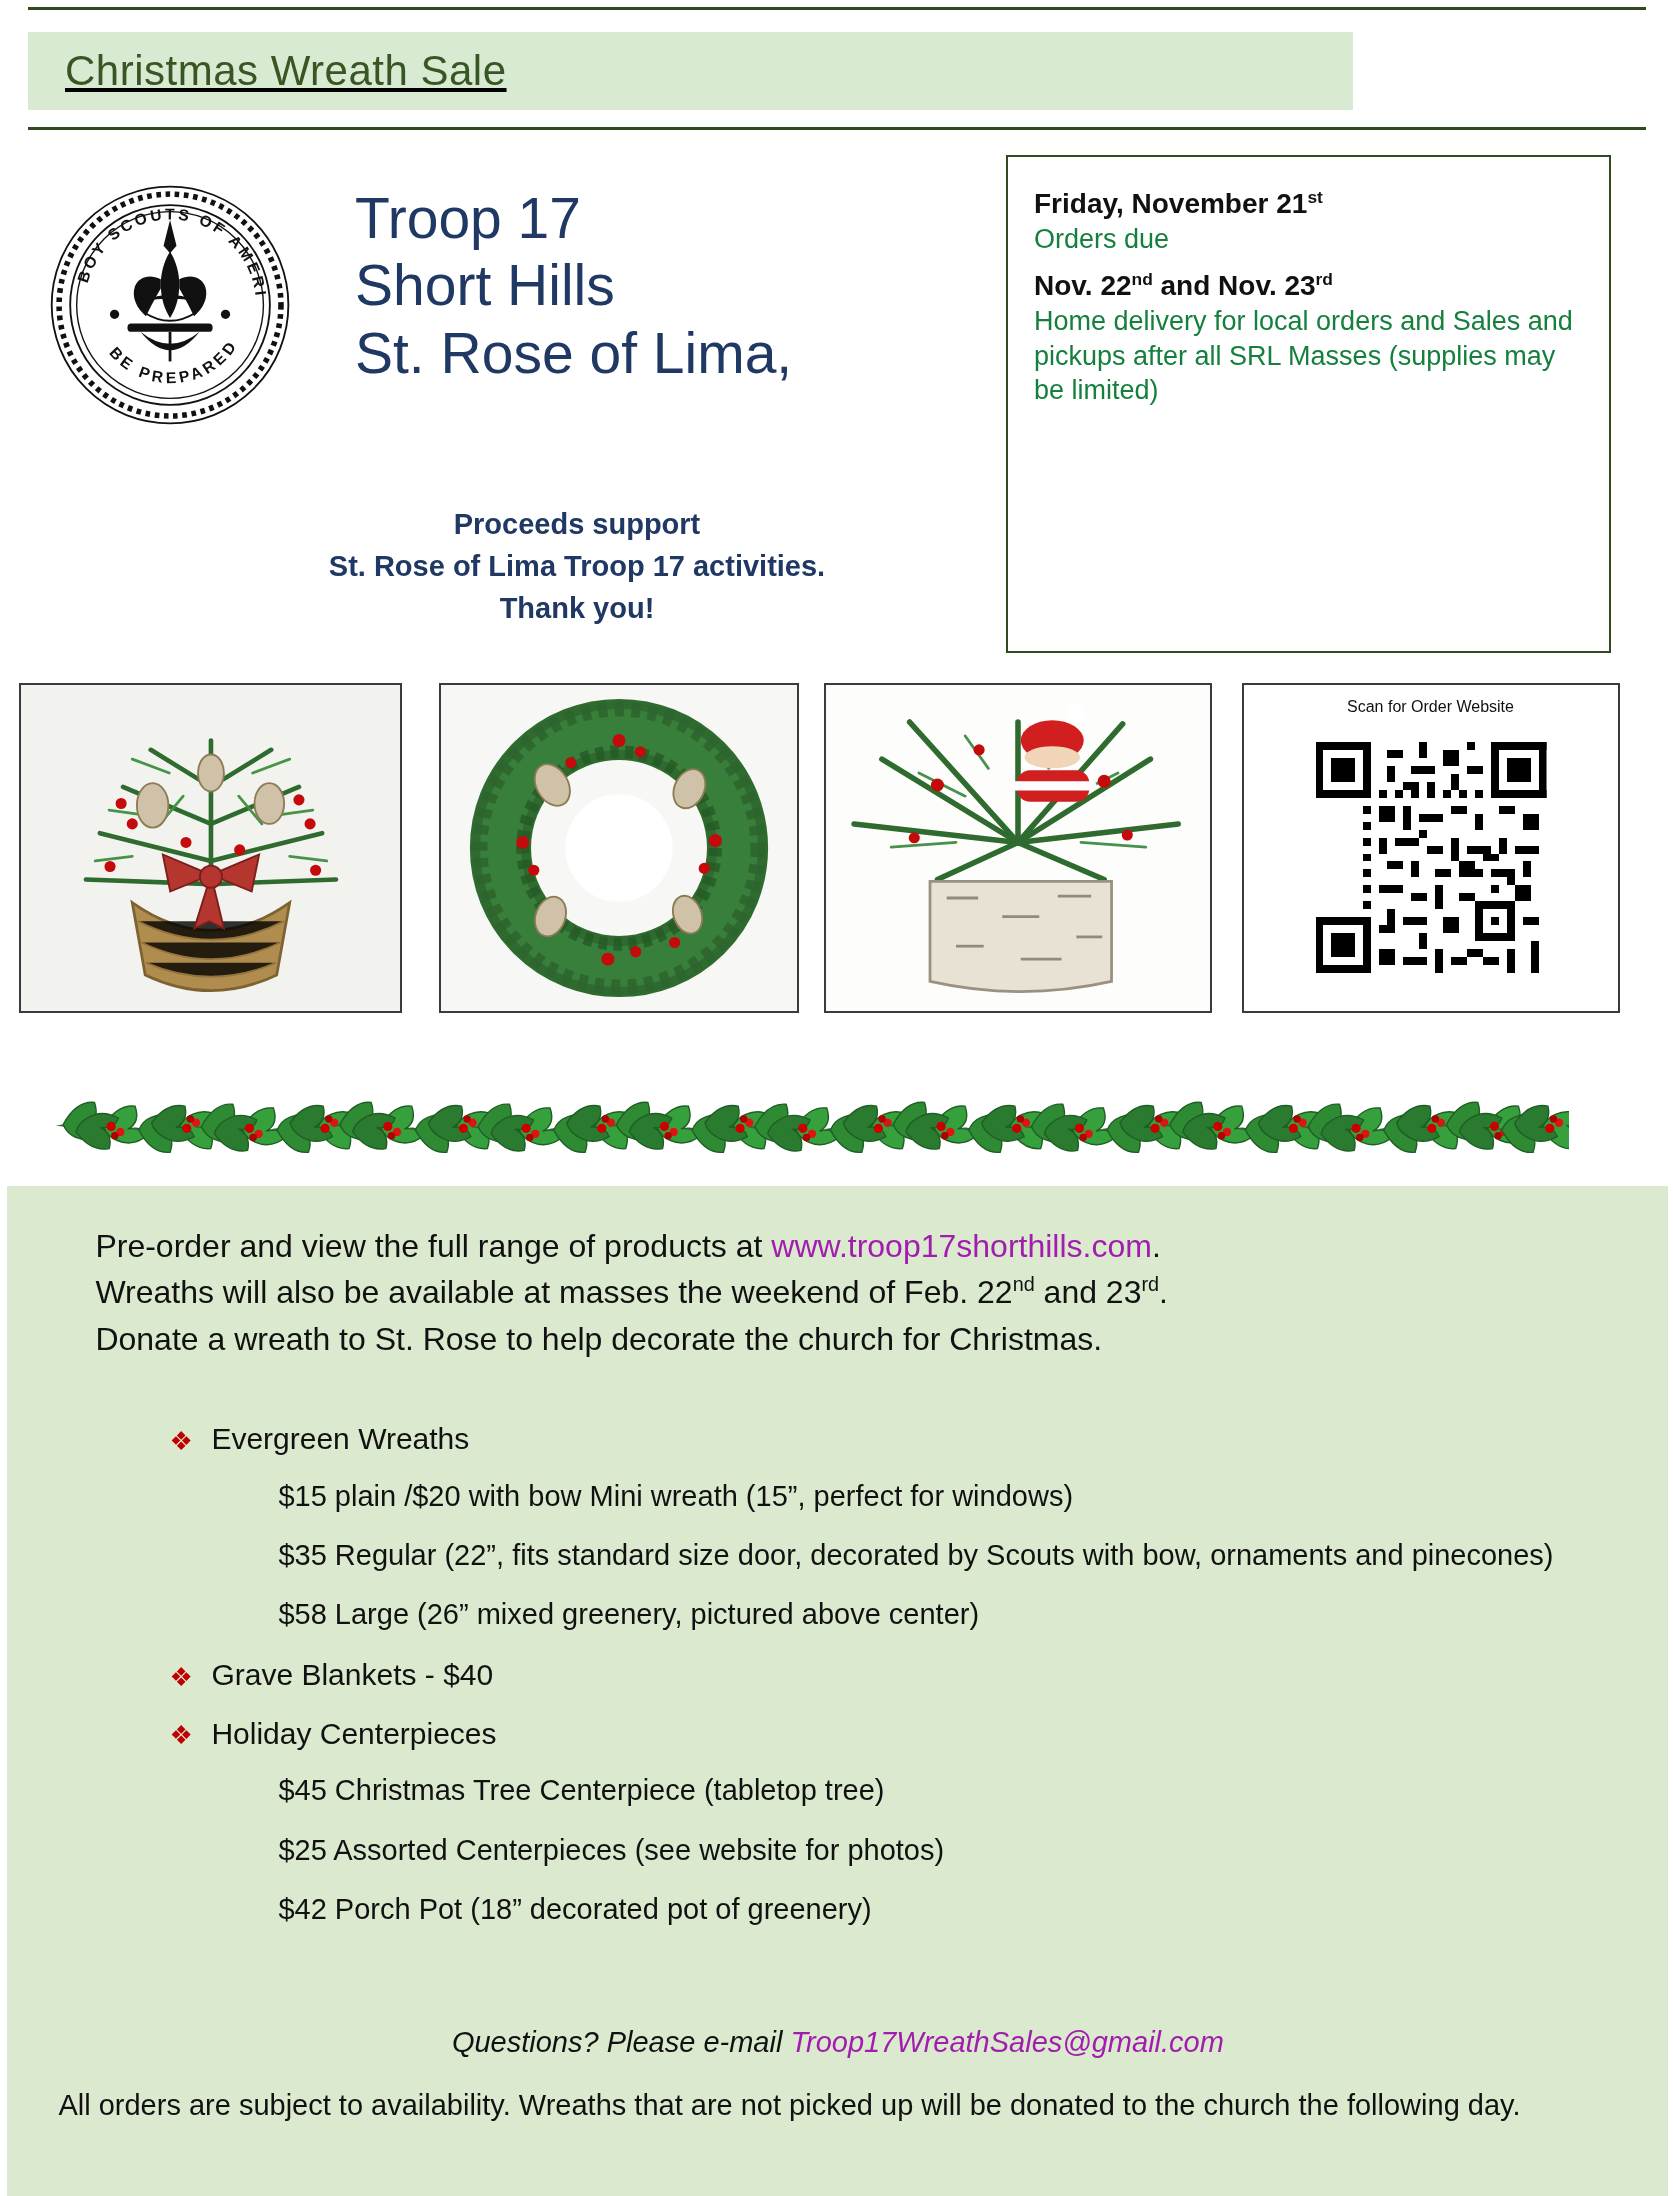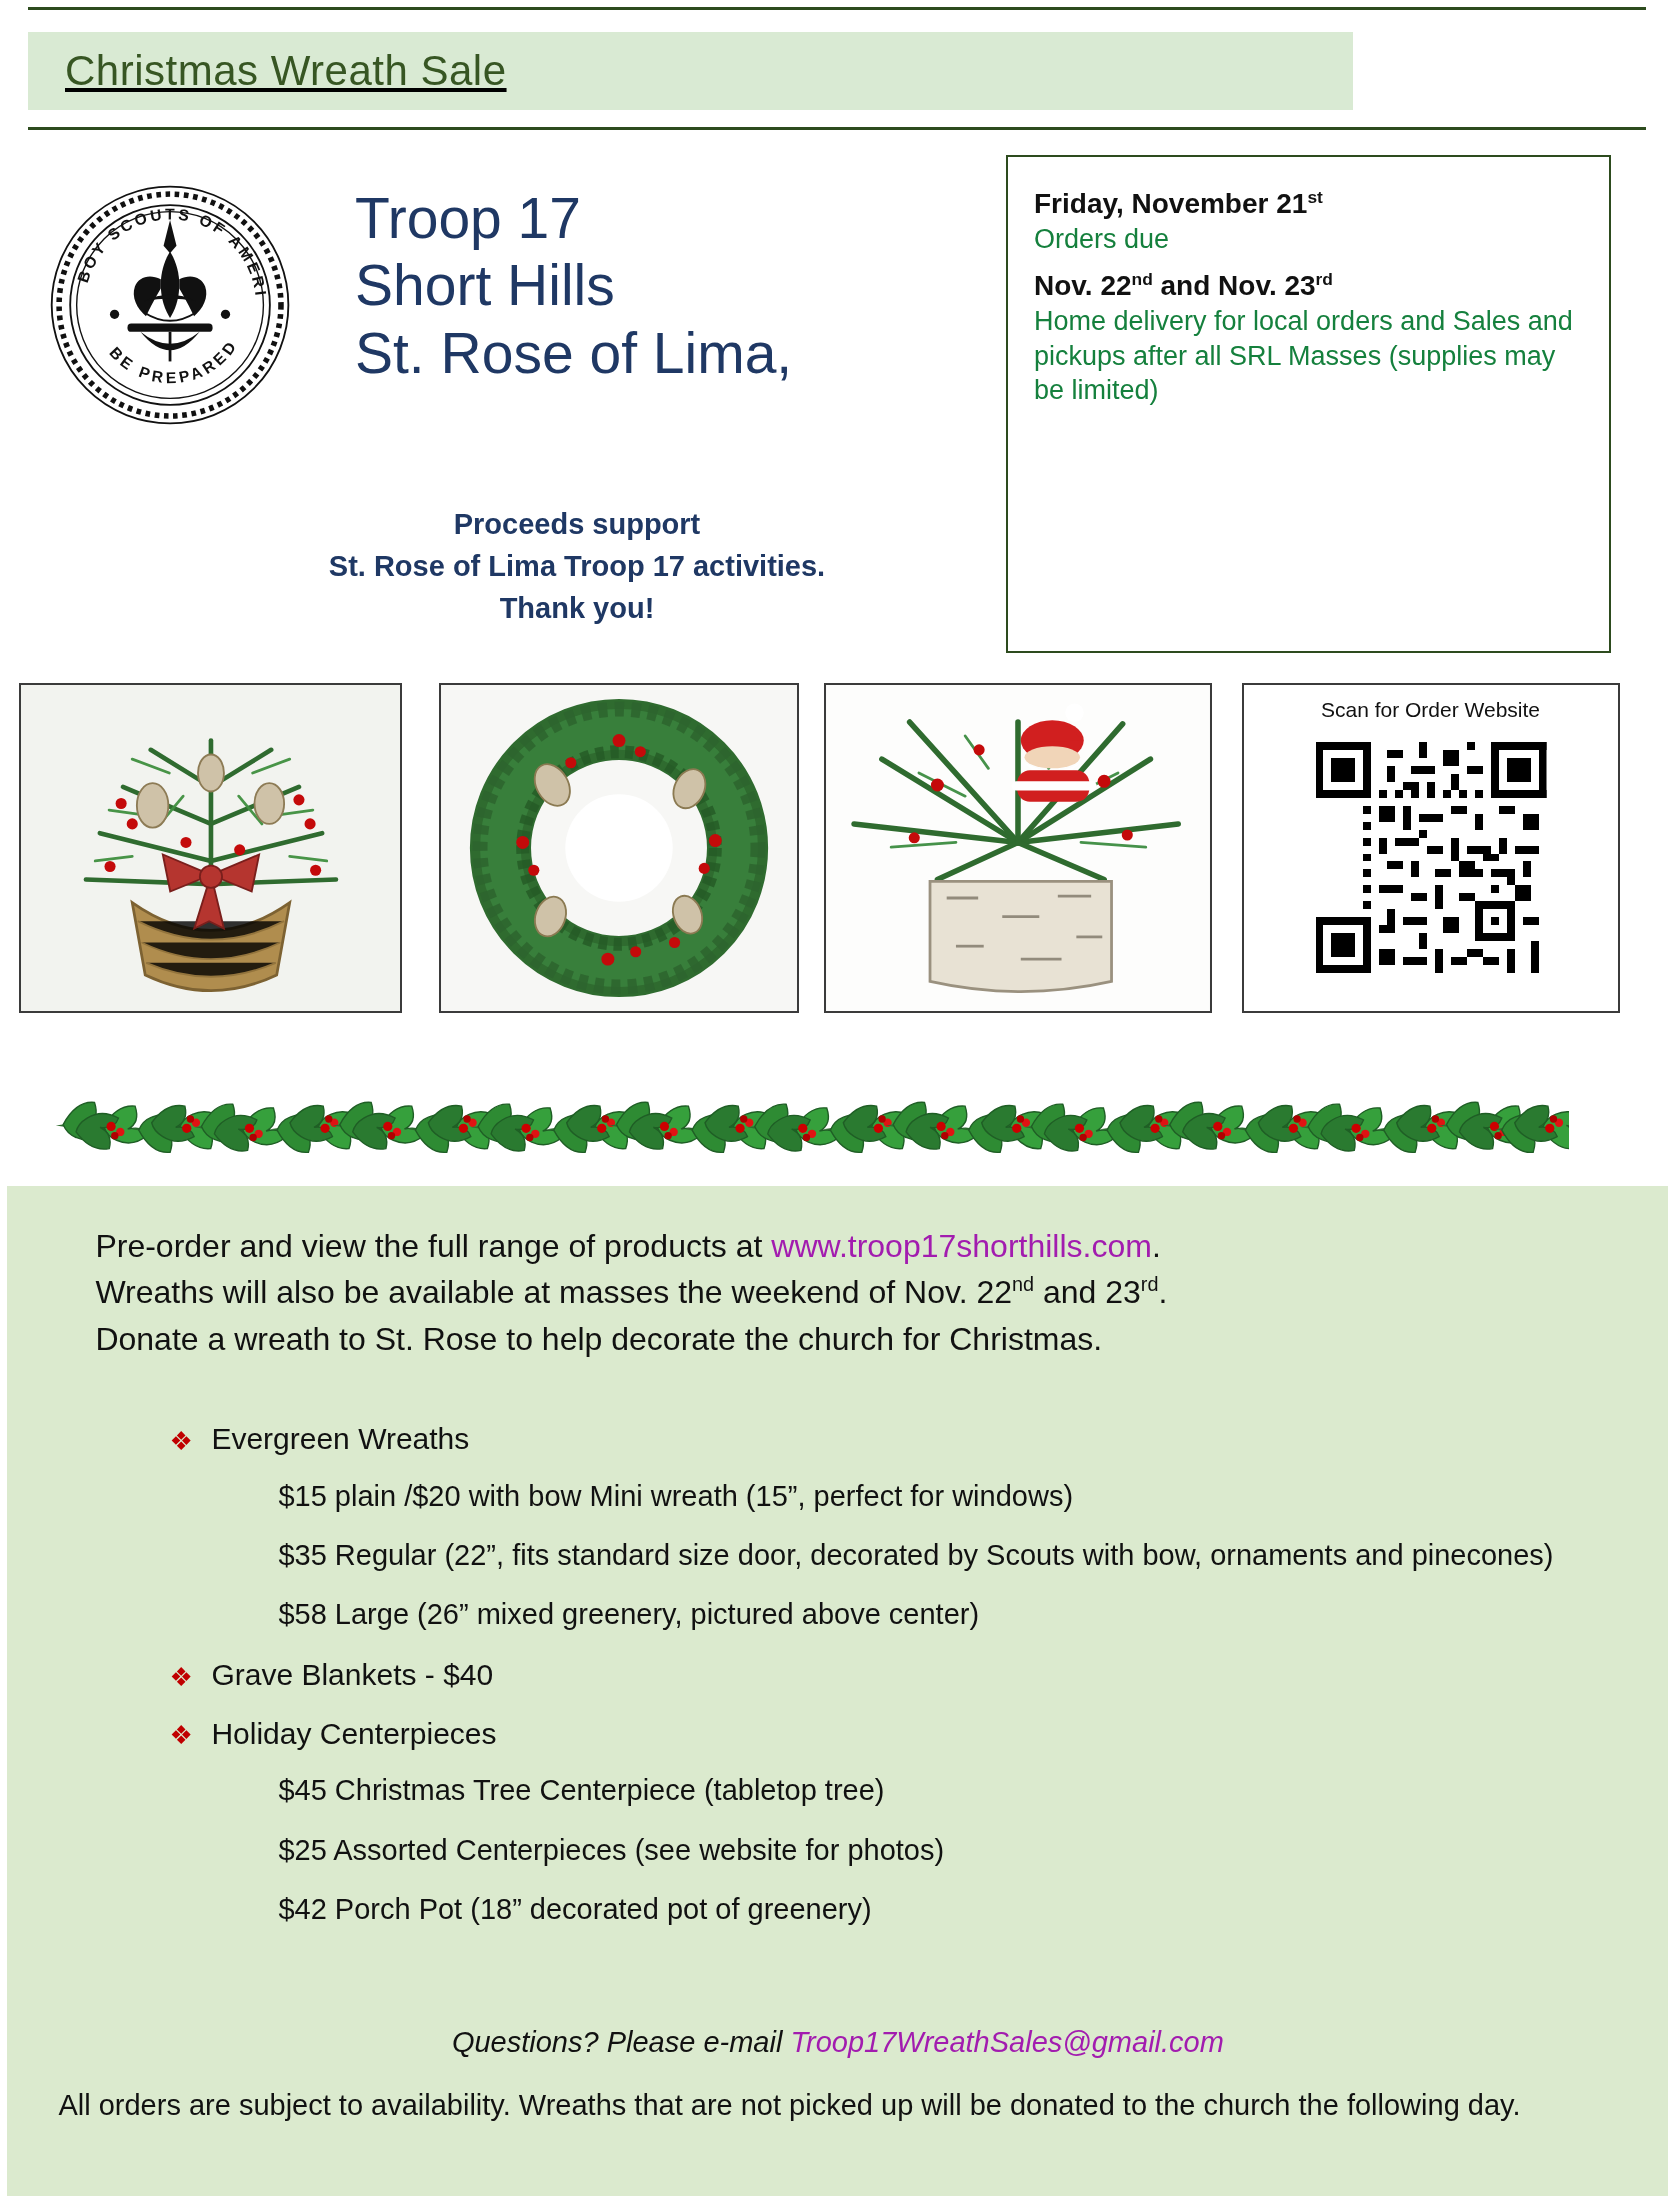--- a/index.html
+++ b/index.html
@@ -140,21 +140,21 @@
   .p2 { left: 420px; width: 360px; height: 330px; }
   .p3 { left: 805px; width: 388px; height: 330px; }
   .p4 { left: 1223px; width: 378px; height: 330px; background:#ffffff; }
 
   .qr-caption {
     position: absolute;
     top: 13px;
     left: 0;
     width: 100%;
     text-align: center;
-    font-size: 21px;
+    font-size: 16px;
     color: #111;
   }
   .qr-wrap {
     position: absolute;
     left: 50%;
     top: 57px;
     transform: translateX(-50%);
   }
 
   
@@ -592,21 +592,21 @@
     </svg>
   </div>
 
   <div class="green-panel">
 
     <div class="intro">
       <div>
         <span>Pre-order and view the full range of products at </span><span class="link">www.troop17shorthills.com</span><span>.</span>
       </div>
       <div>
-        <span>Wreaths will also be available at masses the weekend of Nov. 22</span><sup>nd</sup><span> and 23</span><sup>rd</sup><span>.</span>
+        <span>Wreaths will also be available at masses the weekend of Feb. 22</span><sup>nd</sup><span> and 23</span><sup>rd</sup><span>.</span>
       </div>
       <div>Donate a wreath to St. Rose to help decorate the church for Christmas.</div>
     </div>
 
     <div class="list">
 
       <div class="bullet-row">
         <span class="bullet-mark">❖</span>
         <span class="bullet-text">Evergreen Wreaths</span>
       </div>

